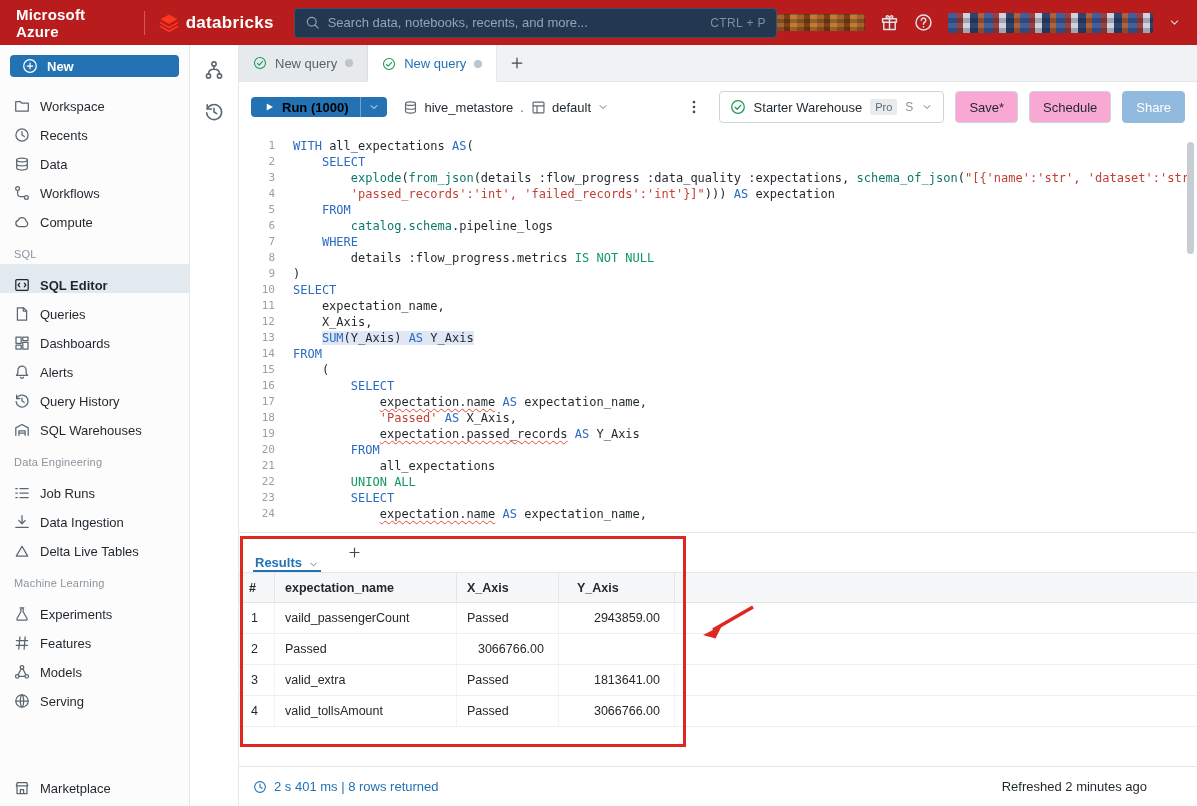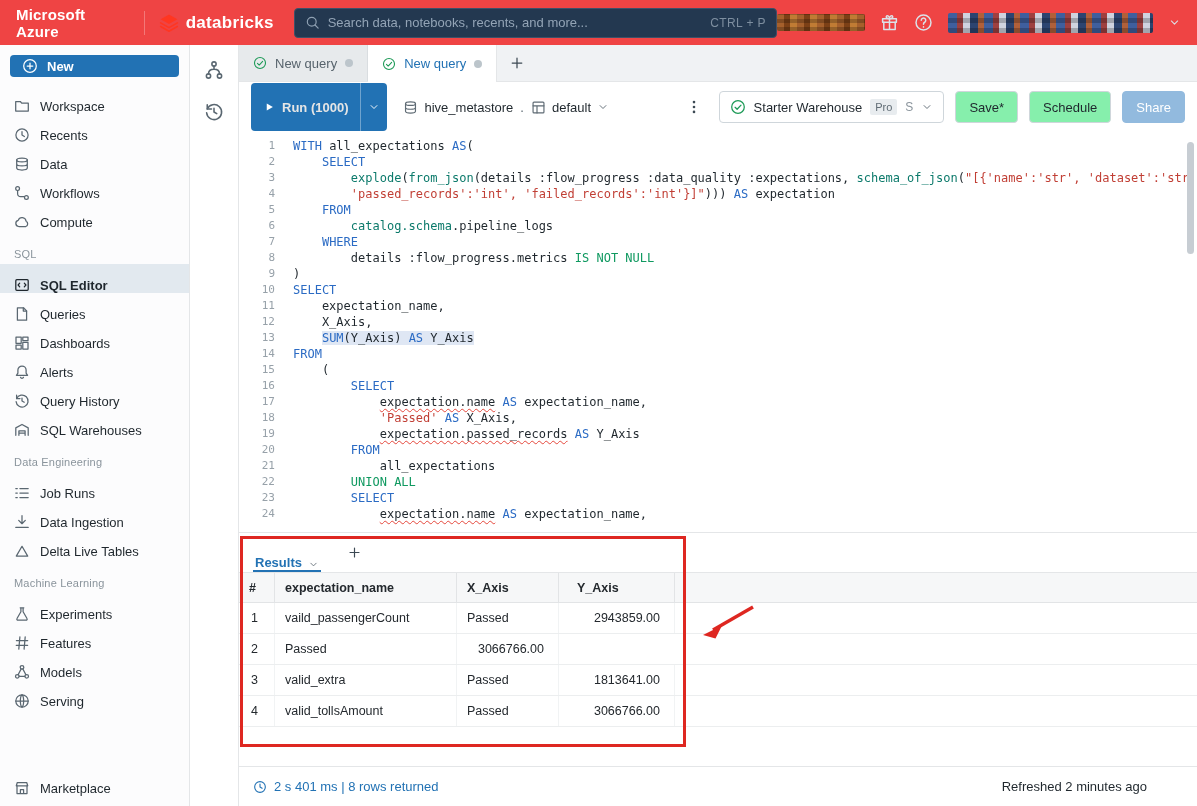--- a/index.html
+++ b/index.html
@@ -5,21 +5,21 @@
   *{box-sizing:border-box;margin:0;padding:0}
   html,body{width:1197px;height:806px;overflow:hidden;background:#fff}
   body{font-family:"Liberation Sans", sans-serif;-webkit-font-smoothing:antialiased}
   .app{width:1197px;height:806px;display:flex;flex-direction:column}
 
   
   .icn{display:inline-block;flex:none}
   .icn svg{display:block;width:100%;height:100%;fill:none;stroke:currentColor;stroke-width:1.25;stroke-linecap:round;stroke-linejoin:round}
 
   
-  .topbar{height:45px;flex:none;background:#ef4444;display:flex;align-items:center;padding:0 16px;color:#fff}
+  .topbar{height:45px;flex:none;background:#b91c1c;display:flex;align-items:center;padding:0 16px;color:#fff}
   .azure-label{font-size:15px;font-weight:600;letter-spacing:.2px}
   .top-divider{width:1px;height:24px;background:rgba(255,255,255,.28);margin:0 14px}
   .brand{display:flex;align-items:center;gap:7px;cursor:pointer}
   .brand-mark{width:20px;height:20px;color:#ff3621}
   .brand-text{font-size:17px;font-weight:700;letter-spacing:.3px}
   .search-box{width:492px;height:30px;margin-left:20px;background:#233850;border:1px solid #3e5068;border-radius:4px;display:flex;align-items:center;padding:0 10px;gap:8px;cursor:text}
   .search-ic{width:15px;height:15px;color:#8fa1b3}
   .search-ph{flex:1;font-size:13px;color:#93a4b6;white-space:nowrap;overflow:hidden}
   .search-sc{font-size:12px;color:#7e8fa0;letter-spacing:.4px}
   .top-right{margin-left:auto;display:flex;align-items:center;gap:15px}
@@ -49,37 +49,37 @@
   
   .tabbar{height:37px;flex:none;background:#f0f2f4;display:flex;align-items:stretch;border-bottom:1px solid #e4e6e8}
   .tab{display:flex;align-items:center;gap:8px;padding:0 14px;font-size:13px;color:#57636c;background:#e7eaec;border-right:1px solid #d9dde0;cursor:pointer}
   .tab.active{background:#fff;color:#2272b4;position:relative;z-index:1;margin-bottom:-1px;border-right:1px solid #e4e6e8}
   .tab-check{width:14px;height:14px;color:#1d9a57}
   .tab-dot{width:8px;height:8px;border-radius:50%;background:#bcc5cb}
   .tab-plus{width:16px;height:16px;color:#3d4a54;margin:0 12px;align-self:center;cursor:pointer}
 
   
   .toolbar{height:50px;flex:none;display:flex;align-items:center;padding:0 12px;gap:12px;background:#fff}
-  .run-btn{display:flex;height:48px;border-radius:4px;overflow:hidden;background:#2272b4;color:#e5e5e5;font-size:13px;font-weight:600;cursor:pointer}
+  .run-btn{display:flex;height:20px;border-radius:4px;overflow:hidden;background:#2272b4;color:#000000;font-size:13px;font-weight:600;cursor:pointer}
   .run-main{display:flex;align-items:center;gap:7px;padding:0 12px}
   .run-ic{width:12px;height:12px;color:#fff}
   .run-caret{width:27px;border-left:1px solid rgba(255,255,255,.35);display:flex;align-items:center;justify-content:center}
   .cd{width:12px;height:12px;color:#fff}
   .cd.dark{color:#5f6b74}
   .cd.sm{width:11px;height:11px}
   .crumb{display:flex;align-items:center;gap:6px;font-size:13px;color:#1f272d;margin-left:4px;cursor:pointer}
   .crumb-ic{width:15px;height:15px;color:#5f6b74}
   .crumb-dot{color:#5f6b74;margin:0 1px}
   .toolbar-right{margin-left:auto;display:flex;align-items:center;gap:11px}
   .kebab{width:16px;height:16px;color:#3d4a54;cursor:pointer;margin-right:6px}
   .wh{display:flex;align-items:center;gap:8px;height:32px;padding:0 10px;border:1px solid #cfd6db;border-radius:4px;font-size:13px;color:#1f272d;cursor:pointer}
   .wh-ok{width:16px;height:16px;color:#1d9a57}
   .wh-badge{background:#e8ecef;color:#5f6b74;font-size:11px;padding:2px 5px;border-radius:2px}
   .wh-size{color:#8a949c;font-size:12px}
-  .btn{height:32px;padding:0 13px;border:1px solid #cfd6db;border-radius:4px;background:#86efac;font-size:13px;color:#1f272d;display:flex;align-items:center;font-family:inherit;cursor:pointer}
+  .btn{height:32px;padding:0 13px;border:1px solid #cfd6db;border-radius:4px;background:#f9a8d4;font-size:13px;color:#1f272d;display:flex;align-items:center;font-family:inherit;cursor:pointer}
   .btn.share{background:#92bade;border-color:#92bade;color:#fff}
 
   
   .editor{height:400px;flex:none;position:relative;overflow:hidden;padding-top:6px;font-family:"DejaVu Sans Mono", monospace;font-size:12px}
   .code-line{display:flex;height:16px;line-height:16px;white-space:pre}
   .ln{width:36px;flex:none;text-align:right;color:#97a1a9;font-size:11px}
   .code-text{padding-left:18px;color:#1f272d}
   .kw{color:#2b6bc4}
   .fn{color:#0c7a6b}
   .str{color:#c13f35}

